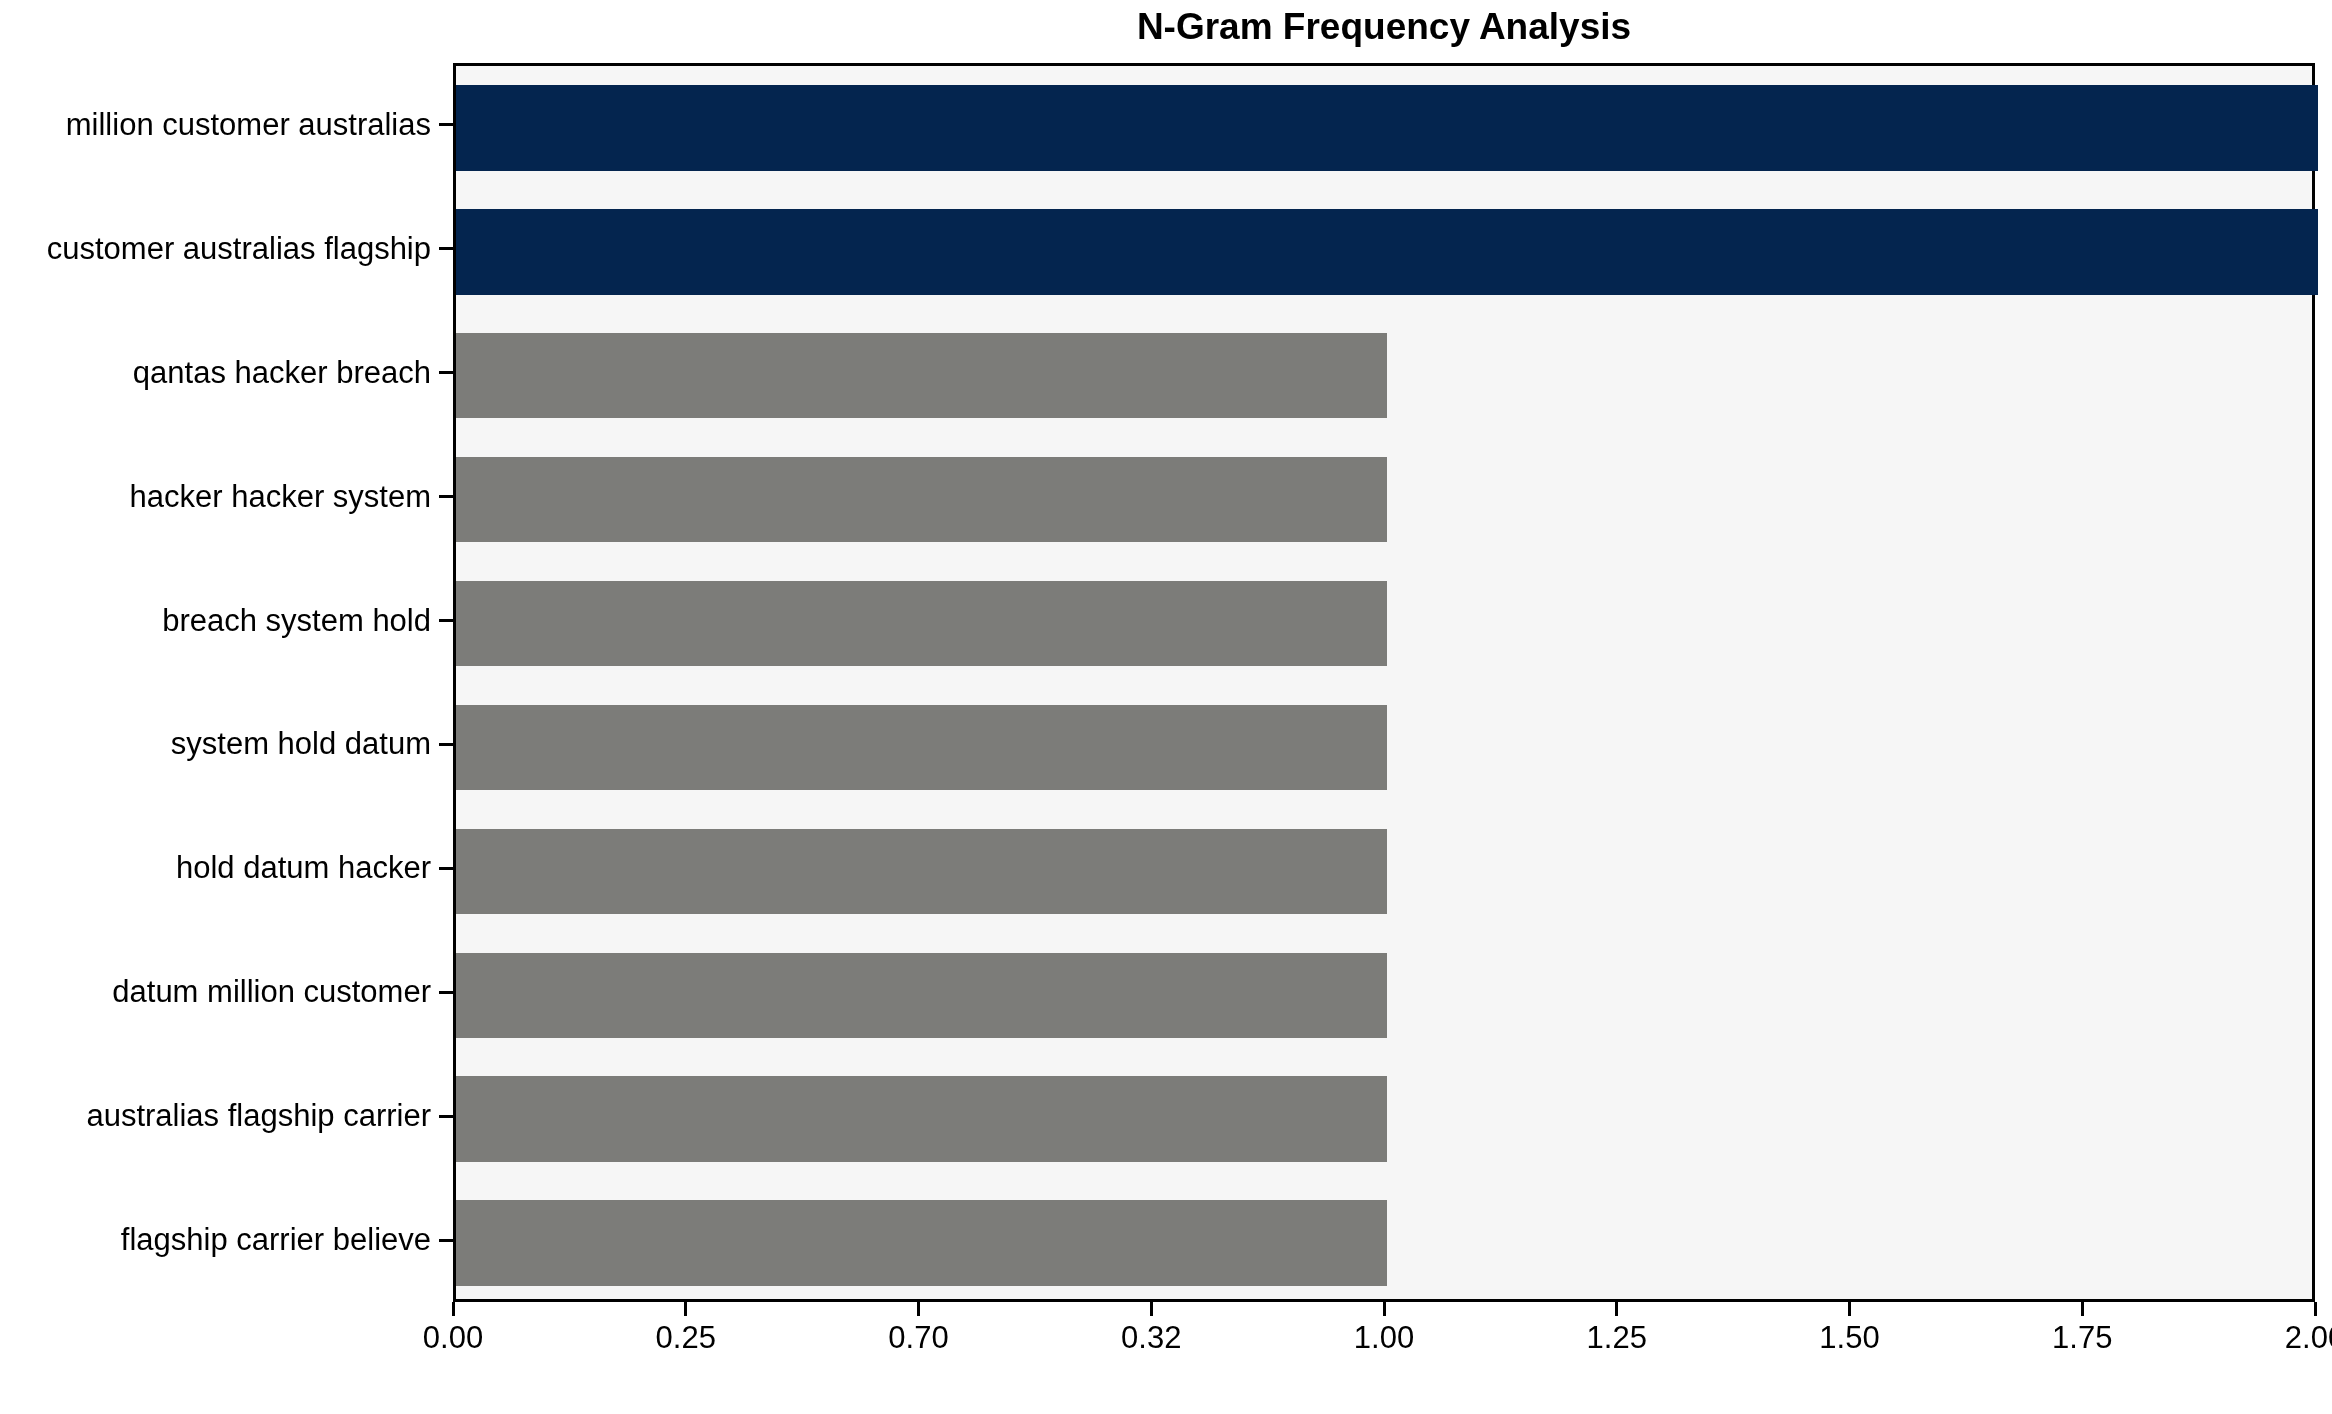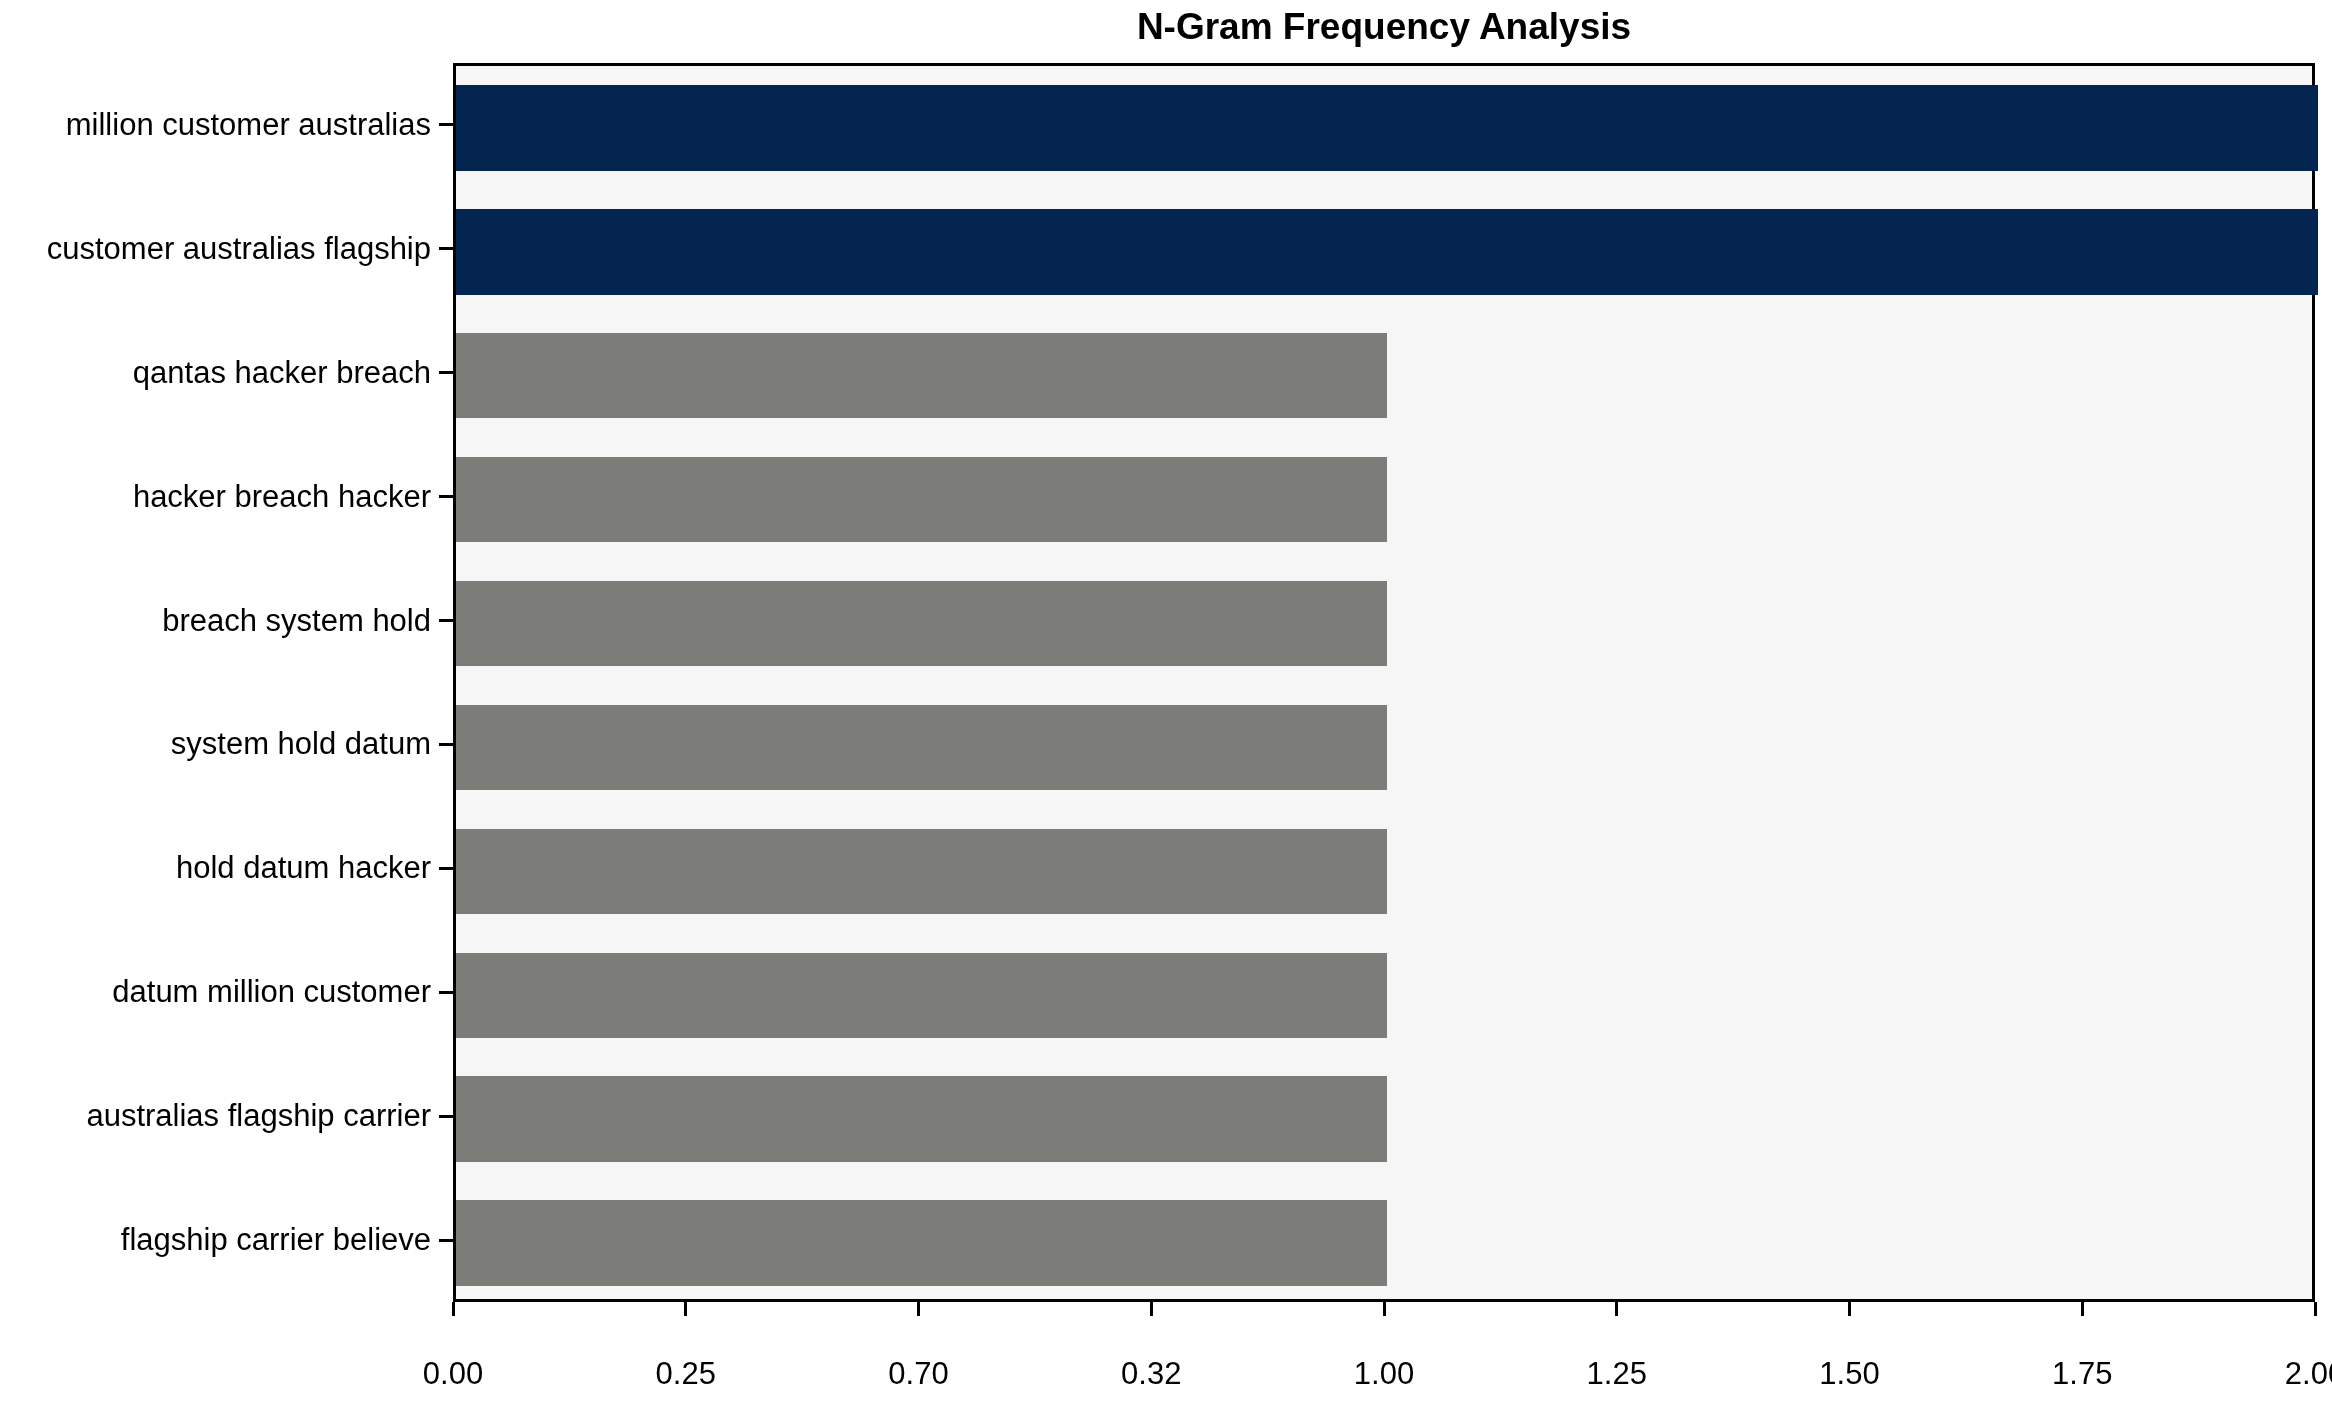--- a/index.html
+++ b/index.html
@@ -121,21 +121,20 @@
   }
   .xtick-label {
     position: absolute;
     left: -90px;
     top: 18px;
     width: 180px;
     text-align: center;
     font-size: 31px;
     color: #000000;
     white-space: nowrap;
-    margin-top: 36px;
   }
 
   #x-axis-title {
     position: absolute;
     left: 453px;
     top: 1355px;
     width: 1862px;
     text-align: center;
     font-size: 31px;
     color: #000000;
@@ -171,21 +170,21 @@
       </div>
       <div class="ytick-row" style="top: 185.85px;">
         <div class="ytick-label">customer australias flagship</div>
         <div class="ytick-mark"></div>
       </div>
       <div class="ytick-row" style="top: 309.75px;">
         <div class="ytick-label">qantas hacker breach</div>
         <div class="ytick-mark"></div>
       </div>
       <div class="ytick-row" style="top: 433.65px;">
-        <div class="ytick-label">hacker breach hacker</div>
+        <div class="ytick-label">hacker hacker system</div>
         <div class="ytick-mark"></div>
       </div>
       <div class="ytick-row" style="top: 557.55px;">
         <div class="ytick-label">breach system hold</div>
         <div class="ytick-mark"></div>
       </div>
       <div class="ytick-row" style="top: 681.45px;">
         <div class="ytick-label">system hold datum</div>
         <div class="ytick-mark"></div>
       </div>

